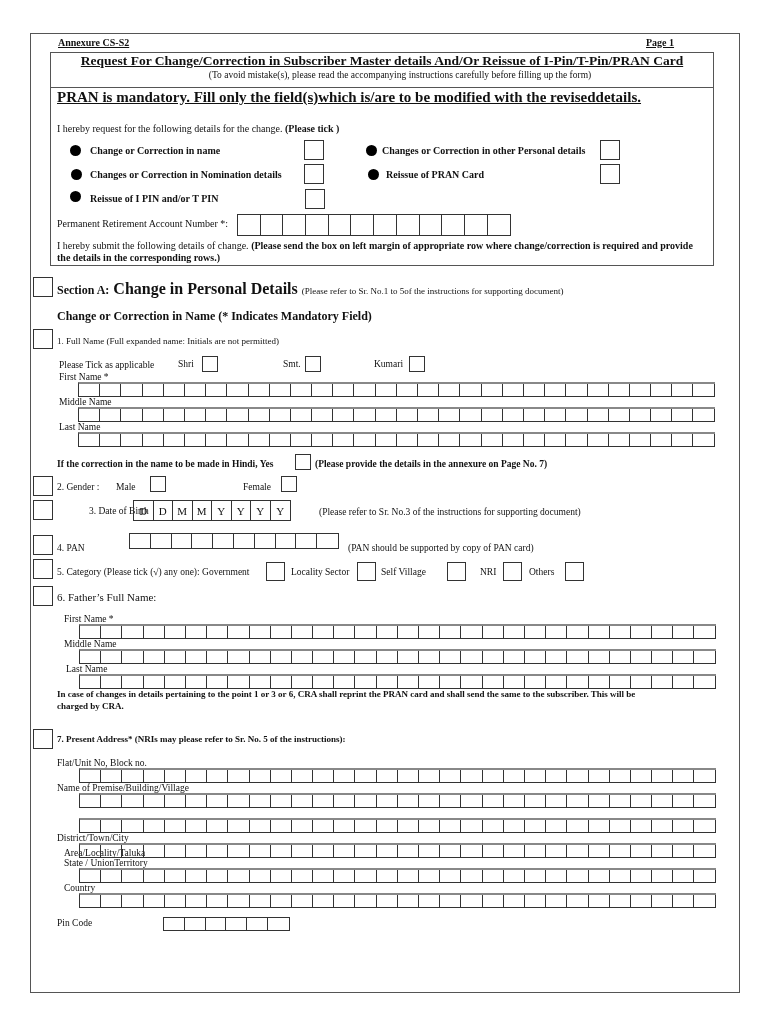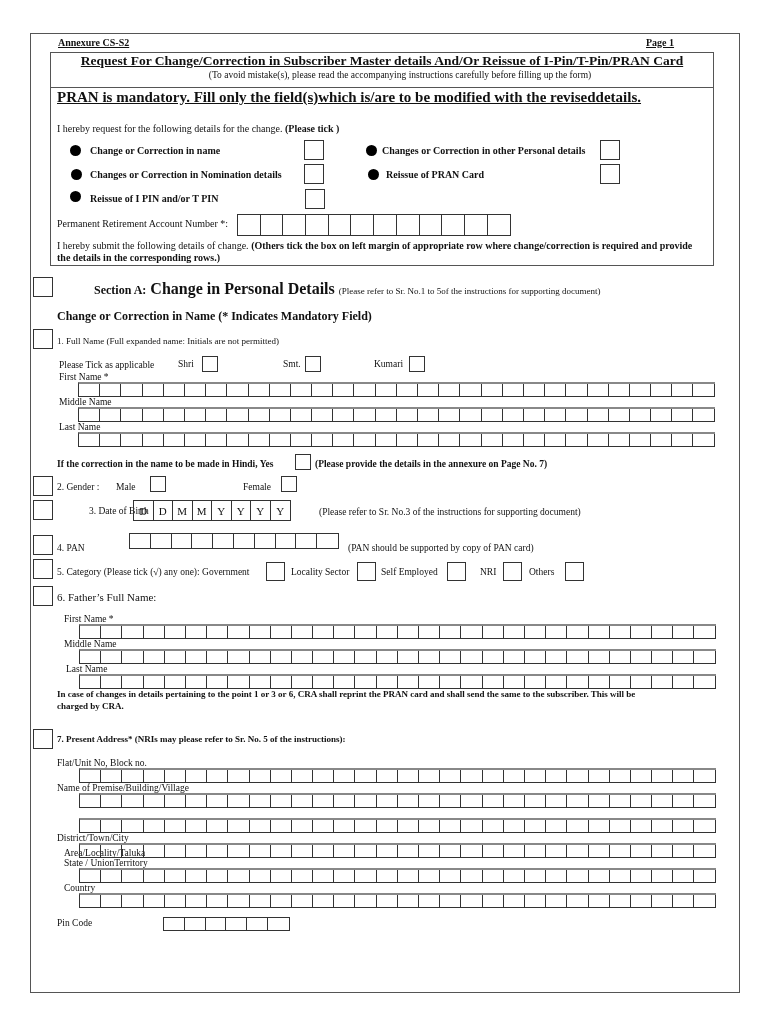--- a/index.html
+++ b/index.html
@@ -70,25 +70,25 @@
     <div class="cell" style="width: 22.7px;"></div>
     <div class="cell" style="width: 22.7px;"></div>
     <div class="cell" style="width: 22.7px;"></div>
     <div class="cell" style="width: 22.7px;"></div>
     <div class="cell" style="width: 22.7px;"></div>
     <div class="cell" style="width: 22.7px;"></div>
     <div class="cell" style="width: 22.7px;"></div>
     <div class="cell" style="width: 22.7px;"></div>
   </div>
 
-<div class="abs f10" style="left:57px;top:240px;"><span>I hereby submit the following details of change.</span> <b>(Others tick the box on left margin of appropriate row where change/correction is required and provide</b></div>
+<div class="abs f10" style="left:57px;top:240px;"><span>I hereby submit the following details of change.</span> <b>(Please send the box on left margin of appropriate row where change/correction is required and provide</b></div>
 <div class="abs f10 b" style="left:57px;top:252px;">the details in the corresponding rows.)</div>
 
 <div class="box cb" style="left:33px;top:277px;"></div>
-<div class="abs" style="left:57px;top:280px;margin-left:37px;">
+<div class="abs" style="left:57px;top:280px;">
   <b style="font-size:12px;">Section A:</b>
   <b style="font-size:16px;">Change in Personal Details</b>
   <span style="font-size:9px;">(Please refer to Sr. No.1 to 5of the instructions for supporting document)</span>
 </div>
 
 <div class="abs b" style="left:57px;top:309px;font-size:12px;">Change or Correction in Name (* Indicates Mandatory Field)</div>
 
 <div class="box cb" style="left:33px;top:329px;"></div>
 <div class="abs" style="left:57px;top:336px;font-size:9px;">1. Full Name (Full expanded name: Initials are not permitted)</div>
 
@@ -239,21 +239,21 @@
     <div class="cell" style="width: 20.8px;"></div>
     <div class="cell" style="width: 20.8px;"></div>
   </div>
 <div class="abs" style="left:348px;top:543px;font-size:9.5px;">(PAN should be supported by copy of PAN card)</div>
 
 <div class="box cb" style="left:33px;top:559px;"></div>
 <div class="abs" style="left:57px;top:567px;font-size:9.5px;">5. Category (Please tick (√) any one): Government</div>
 <div class="box" style="left:266px;top:562px;width:19px;height:19px;"></div>
 <div class="abs" style="left:291px;top:567px;font-size:9.5px;">Locality Sector</div>
 <div class="box" style="left:357px;top:562px;width:19px;height:19px;"></div>
-<div class="abs" style="left:381px;top:567px;font-size:9.5px;">Self Employed</div>
+<div class="abs" style="left:381px;top:567px;font-size:9.5px;">Self Village</div>
 <div class="box" style="left:447px;top:562px;width:19px;height:19px;"></div>
 <div class="abs" style="left:480px;top:567px;font-size:9.5px;">NRI</div>
 <div class="box" style="left:503px;top:562px;width:19px;height:19px;"></div>
 <div class="abs" style="left:529px;top:567px;font-size:9.5px;">Others</div>
 <div class="box" style="left:565px;top:562px;width:19px;height:19px;"></div>
 
 <div class="box cb" style="left:33px;top:586px;"></div>
 <div class="abs" style="left:57px;top:591px;font-size:11px;">6.  Father’s Full Name:</div>
 <div class="abs" style="left:64px;top:614px;font-size:9.5px;">First Name *</div>
 <div class="grid name-grid" style="left:79px;top:624px;">

